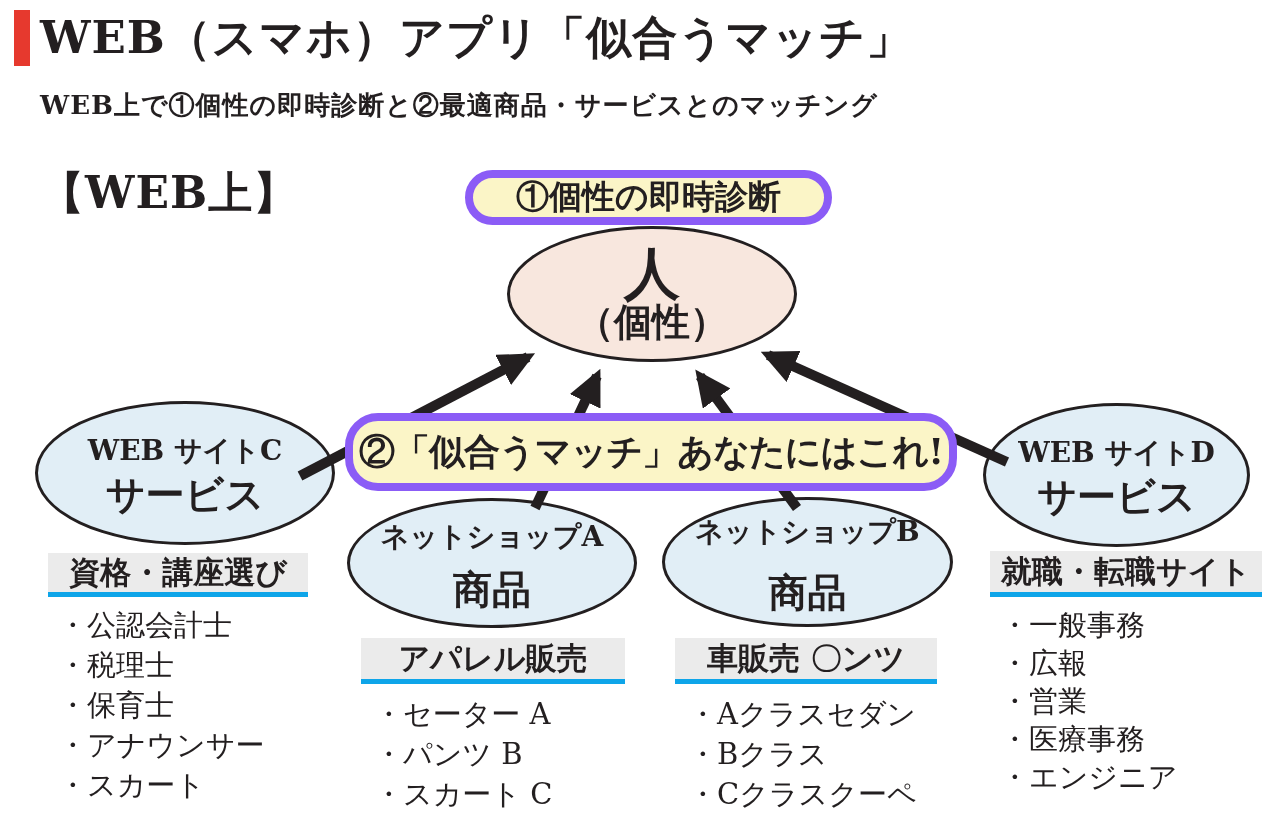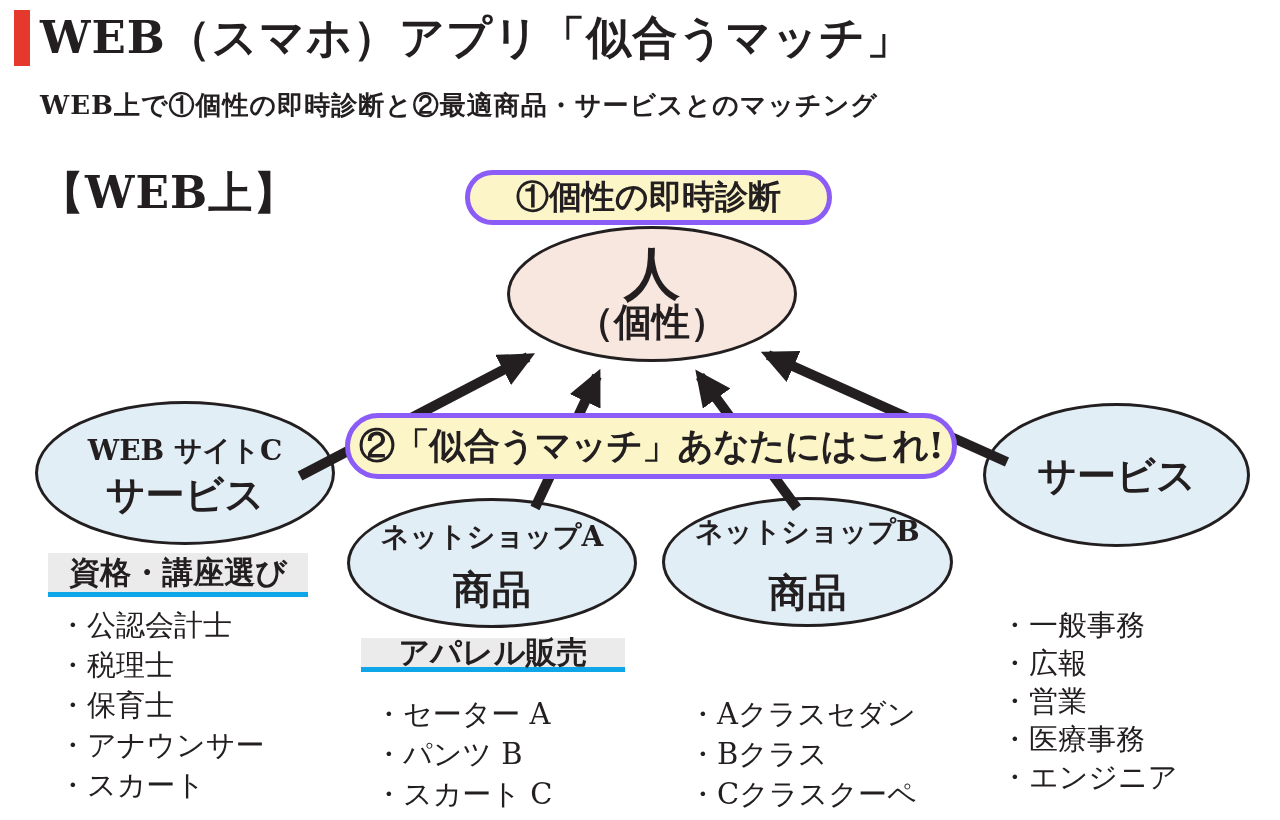--- a/index.html
+++ b/index.html
@@ -10,26 +10,26 @@
   
   .title-row{position:absolute;left:14px;top:10px;display:flex;align-items:center;}
   .red-bar{width:16px;height:56px;background:#e6392e;margin-right:10px;flex:0 0 auto;}
   .page-title{margin:0;font-size:45px;font-weight:bold;line-height:56px;letter-spacing:1px;white-space:nowrap;}
   .subtitle{position:absolute;left:40px;top:88px;font-size:26px;font-weight:bold;letter-spacing:1px;white-space:nowrap;}
   .context-label{position:absolute;left:24px;top:164px;font-size:44px;font-weight:bold;letter-spacing:1px;margin-left:16px;}
   
   .arrows{position:absolute;left:0;top:0;z-index:2;}
   
   .badge{
-    position:absolute;z-index:3;background:#fbf5c7;border:5px solid #8b5cf6;
+    position:absolute;z-index:3;background:#fbf5c7;border:8px solid #8b5cf6;
     display:flex;align-items:center;justify-content:center;
     font-weight:bold;white-space:nowrap;box-sizing:border-box;
   }
   .badge1{left:465px;top:170px;width:367px;height:55px;border-radius:28px;font-size:33px;}
-  .badge2{left:345px;top:413px;width:612px;height:66px;border-radius:33px;font-size:36px;letter-spacing:-1px;}
+  .badge2{left:345px;top:413px;width:612px;height:78px;border-radius:33px;font-size:36px;letter-spacing:-1px;}
   
   .ellipse{
     position:absolute;z-index:1;border:3px solid #231f20;border-radius:50%;
     display:flex;flex-direction:column;align-items:center;justify-content:center;
     text-align:center;font-weight:bold;box-sizing:border-box;
   }
   .person{left:507px;top:226px;width:290px;height:136px;background:#f8e7de;}
   .person-l1{font-size:56px;line-height:56px;}
   .person-l2{font-size:38px;line-height:42px;}
   .site{background:#e1eef6;}
@@ -39,21 +39,21 @@
   .site-d-ellipse{left:983px;top:403px;width:267px;height:144px;}
   .site .l1{font-size:28px;line-height:42px;white-space:nowrap;}
   .site .l2{font-size:39px;line-height:44px;white-space:nowrap;}
   
   .cat{
     position:absolute;z-index:1;background:#ebebeb;border-bottom:5px solid #0ea5e9;
     display:flex;align-items:center;justify-content:center;
     font-size:31px;font-weight:bold;white-space:nowrap;box-sizing:border-box;
   }
   .cat-c{left:48px;top:553px;width:260px;height:44px;}
-  .cat-a{left:361px;top:638px;width:264px;height:34px;}
+  .cat-a{left:361px;top:638px;width:264px;height:46px;}
   .cat-b{left:675px;top:638px;width:262px;height:46px;}
   .cat-d{left:990px;top:551px;width:272px;height:46px;}
   
   .items{position:absolute;z-index:1;margin:0;padding:0;list-style:none;font-size:29px;white-space:nowrap;}
   .items li{line-height:40px;}
   .list-c{left:58px;top:605px;}
   .list-a{left:374px;top:694px;}
   .list-b{left:688px;top:694px;}
   .list-d{left:1000px;top:606px;line-height:38px;}
   .list-d li{line-height:38px;}
@@ -111,29 +111,32 @@
   <ul class="items list-a">
     <li>・セーター A</li>
     <li>・パンツ B</li>
     <li>・スカート C</li>
   </ul>
 
   <div class="ellipse site site-b-ellipse">
     <div class="l1">ネットショップB</div>
     <div class="l2">商品</div>
   </div>
+  <div class="cat cat-b">車販売 〇ンツ</div>
   <ul class="items list-b">
     <li>・Aクラスセダン</li>
     <li>・Bクラス</li>
     <li>・Cクラスクーペ</li>
   </ul>
 
   <div class="ellipse site site-d-ellipse">
+    <div class="l1">WEB サイトD</div>
     <div class="l2">サービス</div>
   </div>
+  <div class="cat cat-d">就職・転職サイト</div>
   <ul class="items list-d">
     <li>・一般事務</li>
     <li>・広報</li>
     <li>・営業</li>
     <li>・医療事務</li>
     <li>・エンジニア</li>
   </ul>
 
 </div>
 

